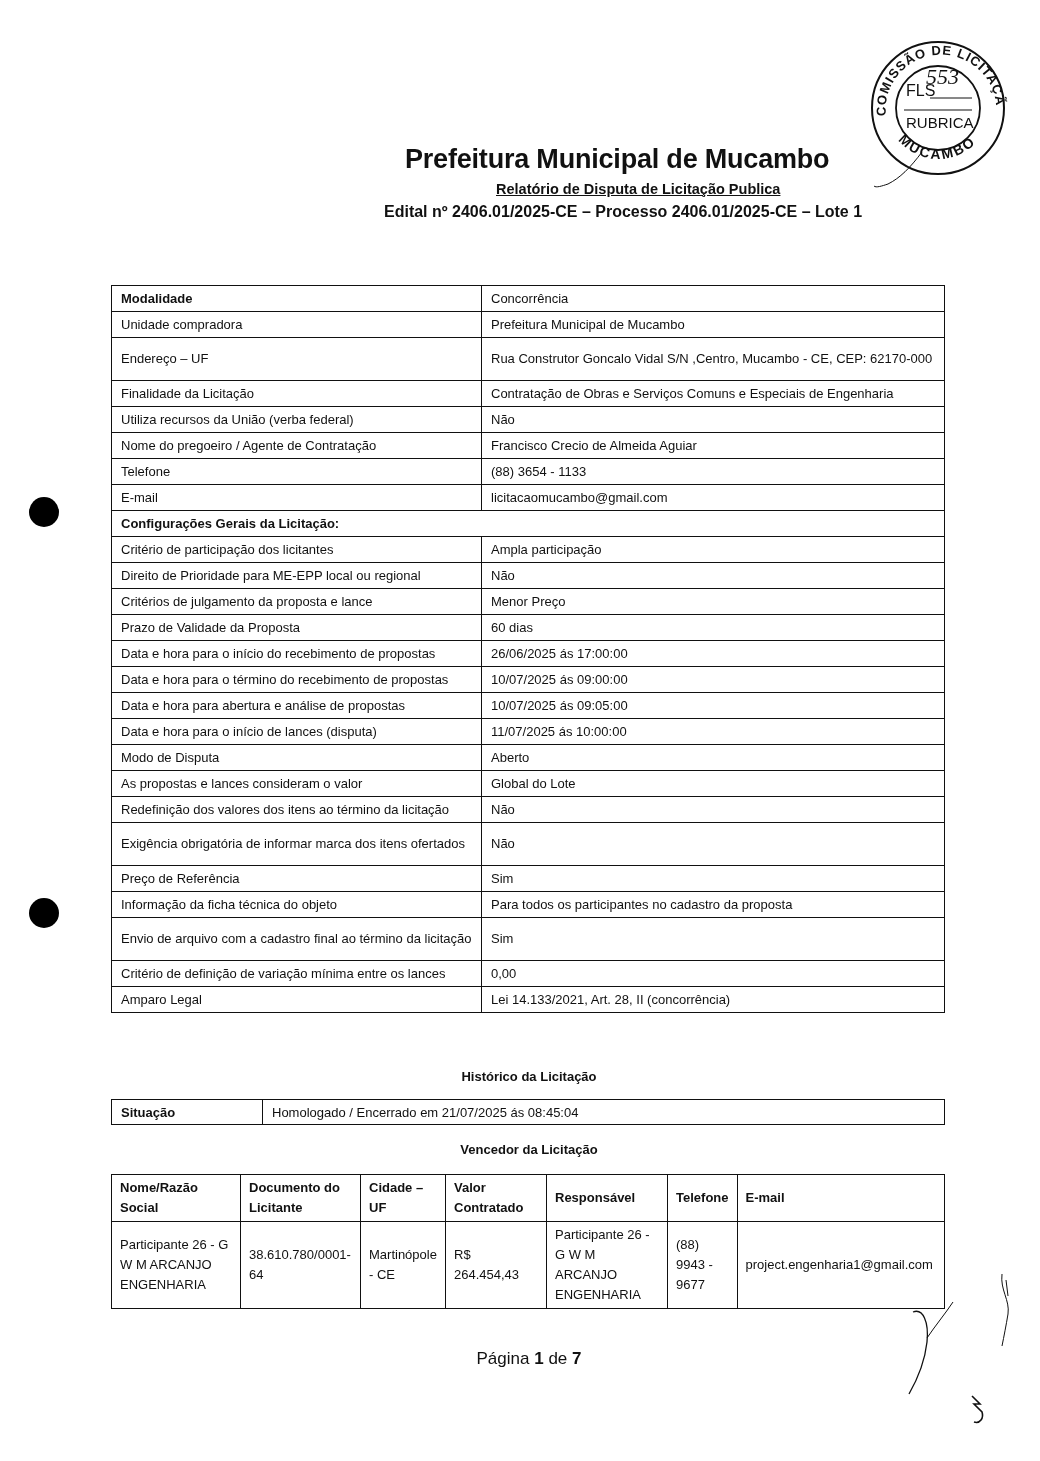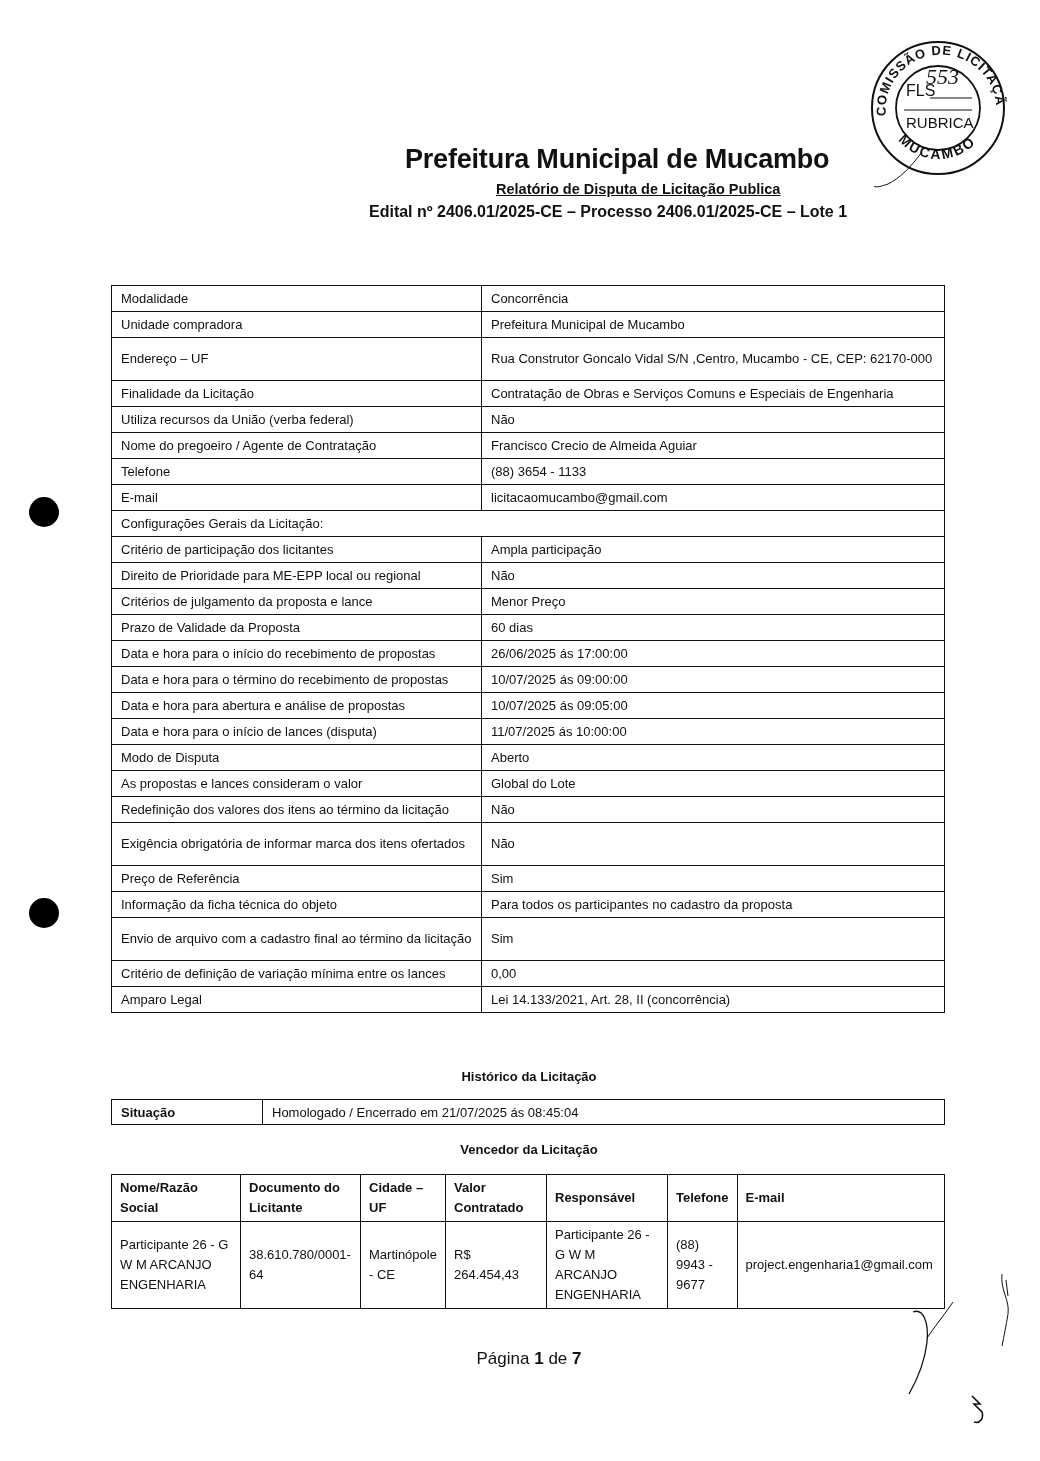--- a/index.html
+++ b/index.html
@@ -8,27 +8,27 @@
   .hole { position: absolute; width: 30px; height: 30px; border-radius: 50%; background: #000; left: 29px; }
   .hole.h1 { top: 497px; }
   .hole.h2 { top: 898px; }
 
   .stamp { position: absolute; left: 868px; top: 38px; width: 140px; height: 140px; }
   .stamp-curl { position: absolute; left: 870px; top: 150px; width: 60px; height: 45px; }
 
   .header { position: absolute; left: 0; width: 1040px; top: 144px; }
   .title { position: absolute; left: 405px; top: 0; font-size: 27px; font-weight: bold; letter-spacing: -0.2px; white-space: nowrap; }
   .subtitle { position: absolute; left: 496px; top: 37px; font-size: 14.5px; font-weight: bold; text-decoration: underline; white-space: nowrap; }
-  .edital { position: absolute; left: 369px; top: 59px; font-size: 16px; font-weight: bold; white-space: nowrap; }
+  .edital { position: absolute; left: 384px; top: 59px; font-size: 16px; font-weight: bold; white-space: nowrap; }
 
   table { border-collapse: collapse; }
   .info-table { position: absolute; left: 111px; top: 285px; width: 834px; }
   .info-table td { border: 1.5px solid #111; font-size: 13px; padding: 2px 9px; height: 21px; vertical-align: middle; line-height: 20px; }
   .info-table td.k { width: 351px; }
-  .info-table td.bold { font-weight: normal; }
+  .info-table td.bold { font-weight: bold; }
   .info-table tr.tall td { height: 38px; }
 
   .section-title { position: absolute; left: 0; width: 1058px; text-align: center; font-size: 13px; font-weight: bold; }
   .st-hist { top: 1069px; }
   .st-venc { top: 1142px; }
 
   .sit-table { position: absolute; left: 111px; top: 1099px; width: 834px; }
   .sit-table td { border: 1.5px solid #111; font-size: 13px; padding: 2px 9px; height: 20px; }
   .sit-table td.k { width: 132px; font-weight: bold; margin-top: 19px; }
 

